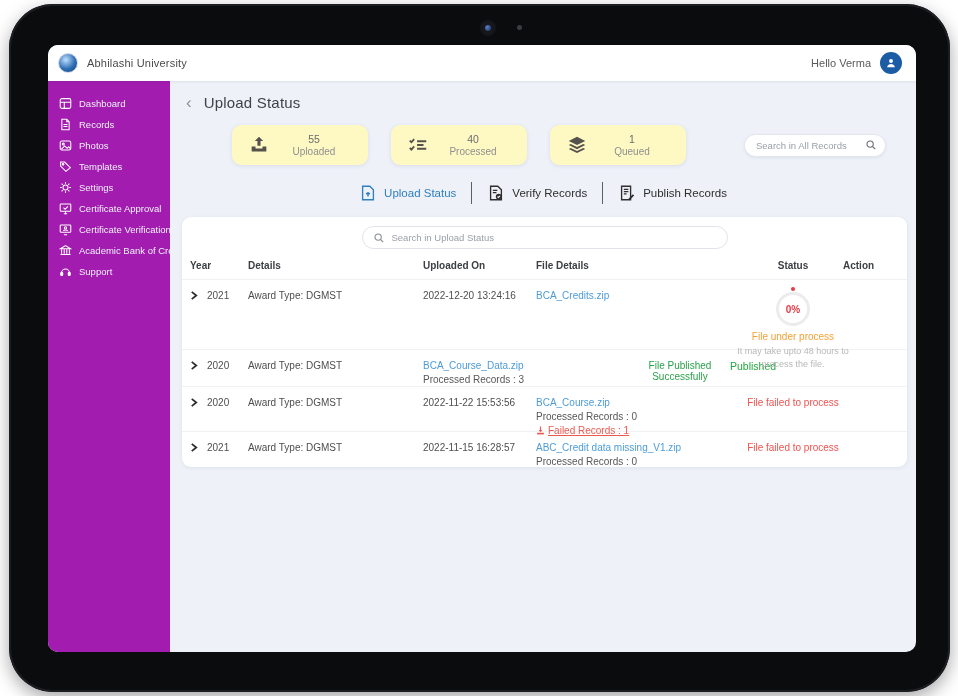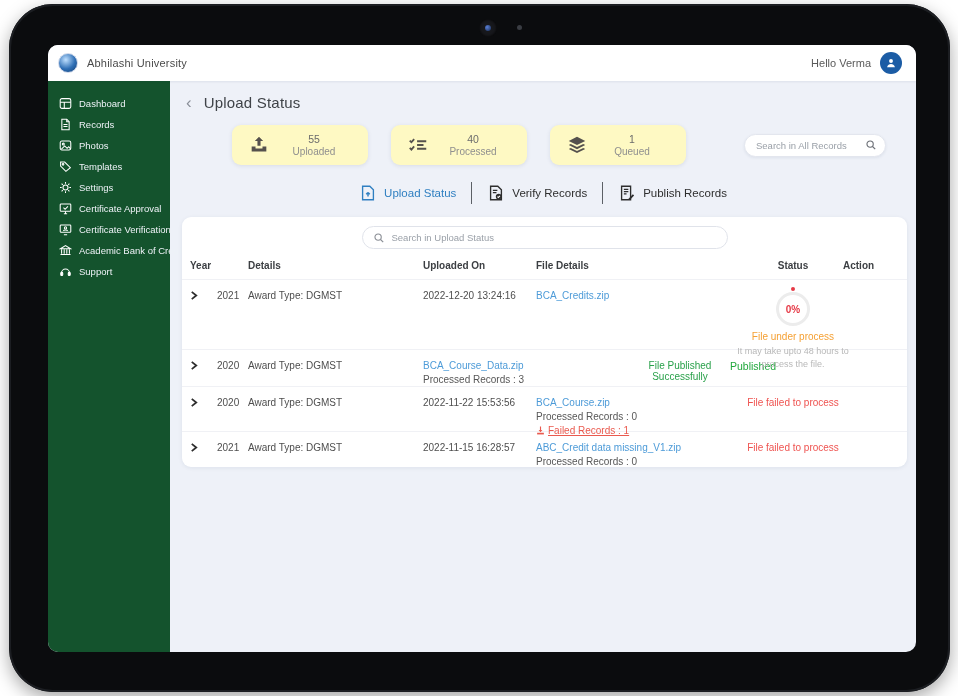--- a/index.html
+++ b/index.html
@@ -24,21 +24,21 @@
             box-shadow:0 1px 2px rgba(20,40,80,.08); position:relative; z-index:5; flex:0 0 36px;}
   .logo { width:20px; height:20px; border-radius:50%; border:1px solid #cfd8ea;
           background:radial-gradient(circle at 38% 32%, #bfe0ff 0%, #2f6fb5 55%, #123d73 100%); }
   .brand { font-size:11px; color:#4a4a4a; margin-left:9px; letter-spacing:.2px; }
   .appbar .spacer { flex:1; }
   .greeting { font-size:11px; color:#5a5a5a; margin-right:9px; }
   .avatar { width:22px; height:22px; border-radius:50%; background:#1b5ca5; display:flex; align-items:center; justify-content:center; }
 
   
   .body { flex:1; display:flex; min-height:0; }
-  .sidebar { width:122px; background:#14532d; padding-top:12px; flex:0 0 122px; }
+  .sidebar { width:122px; background:#a21caf; padding-top:12px; flex:0 0 122px; }
   .side-item { display:flex; align-items:center; gap:7px; padding:0 0 0 11px; height:21px; cursor:pointer; }
   .side-item .lbl { font-size:9.5px; color:#eef2f7; white-space:nowrap; }
   .side-item svg { flex:0 0 auto; }
 
   .content { flex:1; min-width:0; display:flex; flex-direction:column; }
 
   .titlebar { display:flex; align-items:center; padding:13px 0 6px 16px; }
   .back { font-size:17px; color:#8a8f99; margin-right:12px; line-height:1; cursor:pointer; }
   .page-title { font-size:15px; color:#3f4348; letter-spacing:.2px; }
 
@@ -71,21 +71,21 @@
                        font-family:"Liberation Sans", sans-serif; margin-left:7px; }
   .card-search input::placeholder { color:#9aa0a8; }
 
   .tbl { margin-top:11px; font-size:10px; color:#4e4e4e; }
   .tr { display:flex; padding-left:8px; border-bottom:1px solid #f0f1f5; }
   .th { font-weight:bold; color:#3c3f43; font-size:10px; padding-bottom:8px; }
   .c-year { width:58px; } .c-det { width:175px; } .c-up { width:113px; } .c-file { width:207px; }
   .c-status { width:100px; text-align:center; } .c-act { width:60px; }
   .row { padding-top:10px; }
   .r1 { height:70px; } .r2 { height:37px; } .r3 { height:45px; } .r4 { height:46px; border-bottom:none; }
-  .yr { display:flex; align-items:flex-start; gap:19px; cursor:pointer;text-align:center; }
+  .yr { display:flex; align-items:flex-start; gap:9px; cursor:pointer;text-align:center; }
   .chev { margin-top:1px; }
   .filelink { color:#4d9bd8; cursor:pointer; }
   .procd { color:#575757; margin-top:3px; }
   .failed { color:#ea5a4f; margin-top:3px; text-decoration:underline; display:flex; align-items:center; gap:3px; cursor:pointer; }
   .st-green { color:#2aa14b; } .st-red { color:#ef5350; }
   .act-pub { color:#21a83c; font-size:10.5px; }
   .progress-wrap { display:flex; flex-direction:column; align-items:center; position:relative; margin-top:-3px; }
   .dot { width:4px; height:4px; border-radius:50%; background:#e63946; margin-bottom:1px; }
   .ring { width:34px; height:34px; border-radius:50%; border:3px solid #ececec; background:#fff;
           display:flex; align-items:center; justify-content:center; }

